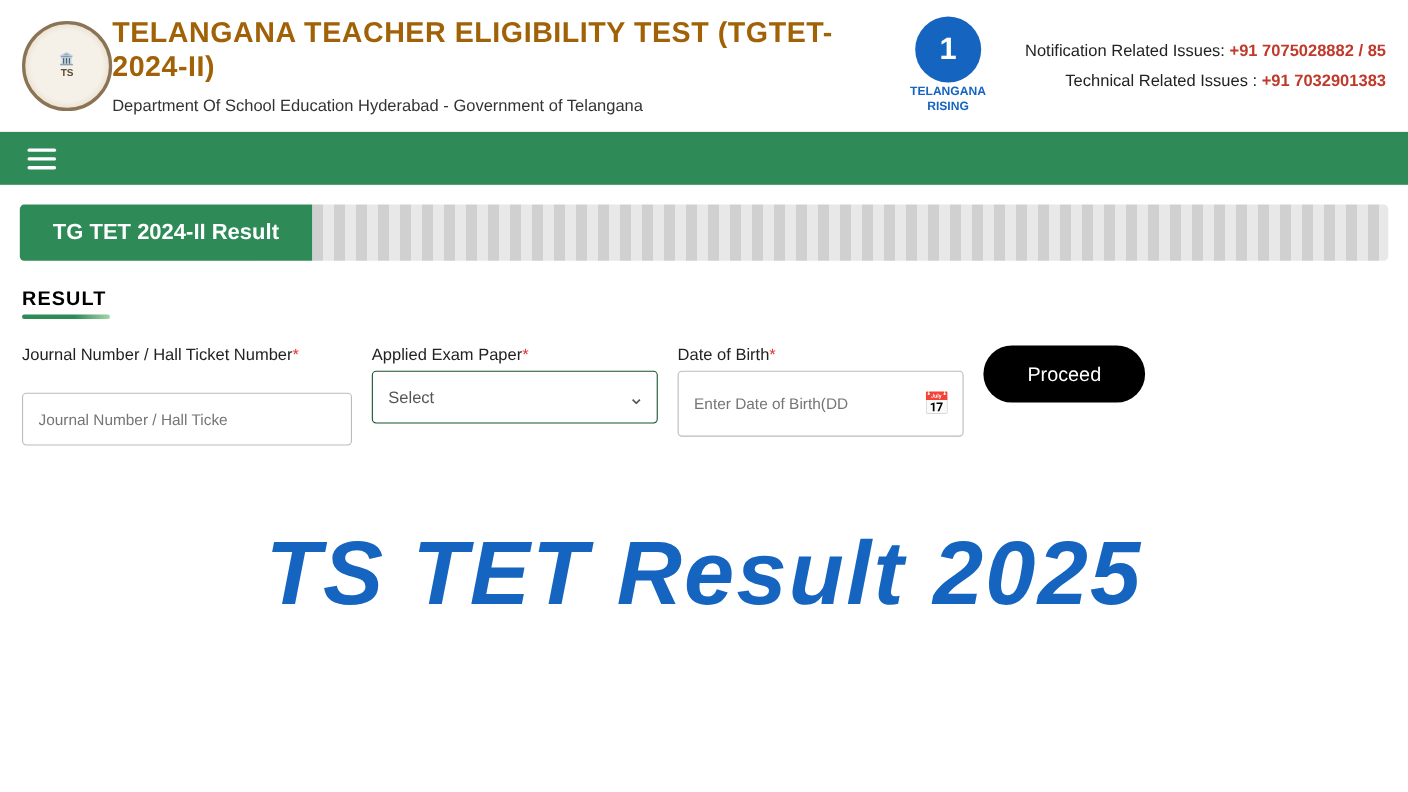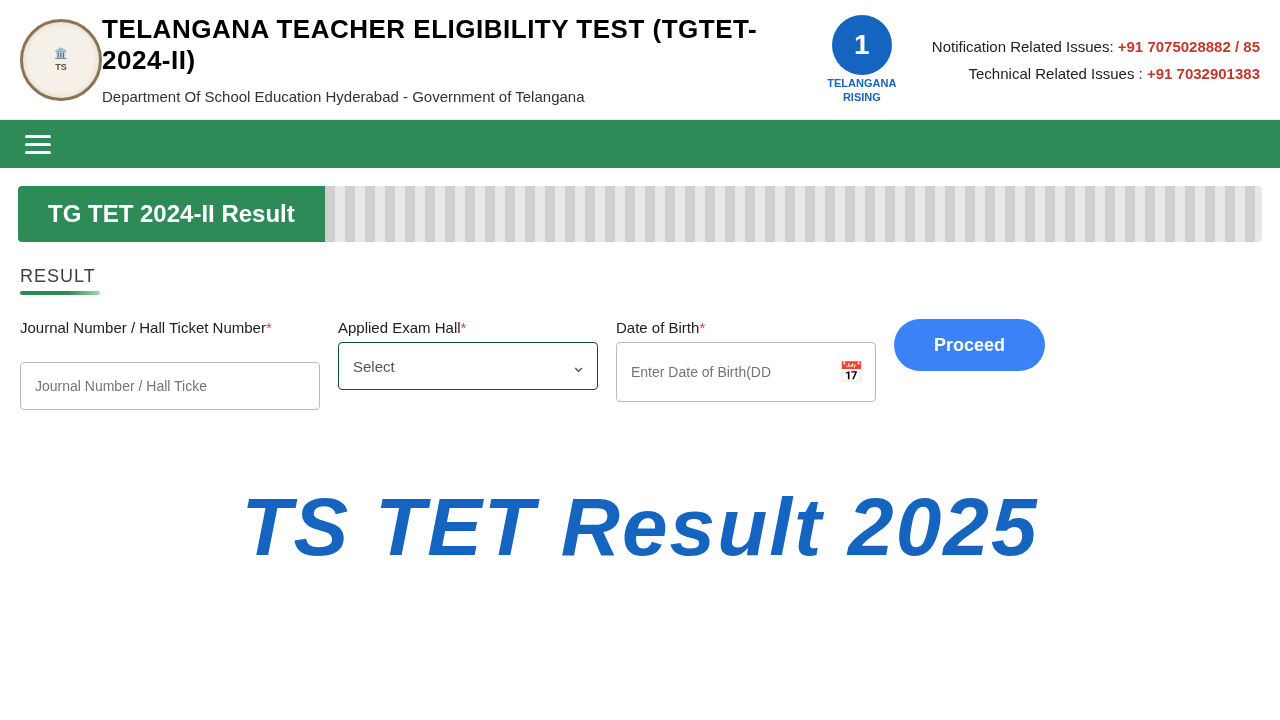--- a/index.html
+++ b/index.html
@@ -13,21 +13,21 @@
       background: #fff;
       border-bottom: 1px solid #eee;
       min-height: 120px;
     }
     .header-title-block {
       flex: 1;
     }
     .header-title-main {
       font-size: 26px;
       font-weight: bold;
-      color: #000000;
+      color: #a16207;
       letter-spacing: 0.5px;
     }
     .header-title-sub {
       font-size: 15px;
       color: #333;
       margin-top: 12px;
     }
     .header-logo-right {
       width: 80px;
       height: 90px;
@@ -104,21 +104,21 @@
     
     .breadcrumb-bar {
       display: flex;
       align-items: stretch;
       margin: 18px 0 0 0;
       padding: 0 18px;
     }
     .breadcrumb-active {
       background: #2e8b57;
       color: #fff;
-      font-size: 24px;
+      font-size: 20px;
       font-weight: bold;
       padding: 14px 30px;
       border-radius: 4px 0 0 4px;
       white-space: nowrap;
     }
     .breadcrumb-inactive {
       flex: 1;
       background: #e0e0e0;
       background: repeating-linear-gradient(
         90deg,
@@ -129,22 +129,22 @@
       );
       border-radius: 0 4px 4px 0;
     }
 
     
     .content {
       padding: 24px 20px 0 20px;
     }
     .result-label {
       font-size: 18px;
-      font-weight: normal;
-      color: #404040;
+      font-weight: bold;
+      color: #000000;
       letter-spacing: 1px;
       margin-bottom: 4px;
     }
     .result-underline {
       width: 80px;
       height: 4px;
       background: linear-gradient(to right, #2e8b57 60%, #a5d6a7 100%);
       border-radius: 2px;
       margin-bottom: 24px;
     }
@@ -227,24 +227,24 @@
     .dob-calendar-icon {
       position: absolute;
       right: 12px;
       top: 50%;
       transform: translateY(-50%);
       font-size: 20px;
       color: #555;
       cursor: pointer;
     }
     .proceed-btn {
-      background: #3b82f6;
+      background: #000000;
       color: #fff;
       font-size: 18px;
-      font-weight: bold;
+      font-weight: normal;
       border: none;
       border-radius: 30px;
       padding: 12px 40px;
       cursor: pointer;
       white-space: nowrap;
       height: 52px;
       display: flex;
       align-items: center;
       justify-content: center;
       margin-bottom: 0;
@@ -338,21 +338,21 @@
 
     <div class="form-group">
       <label class="form-label">
         <span>Journal Number / Hall Ticket Number</span><span class="required">*</span>
       </label>
       <input class="form-input journal-input" type="text" placeholder="Journal Number / Hall Ticke" style="">
     </div>
 
     <div class="form-group">
       <label class="form-label">
-        <span>Applied Exam Hall</span><span class="required">*</span>
+        <span>Applied Exam Paper</span><span class="required">*</span>
       </label>
       <div class="select-wrapper">
         <select>
           <option>Select</option>
           <option>Paper I</option>
           <option>Paper II</option>
         </select>
         <span class="select-chevron">⌄</span>
       </div>
     </div>

